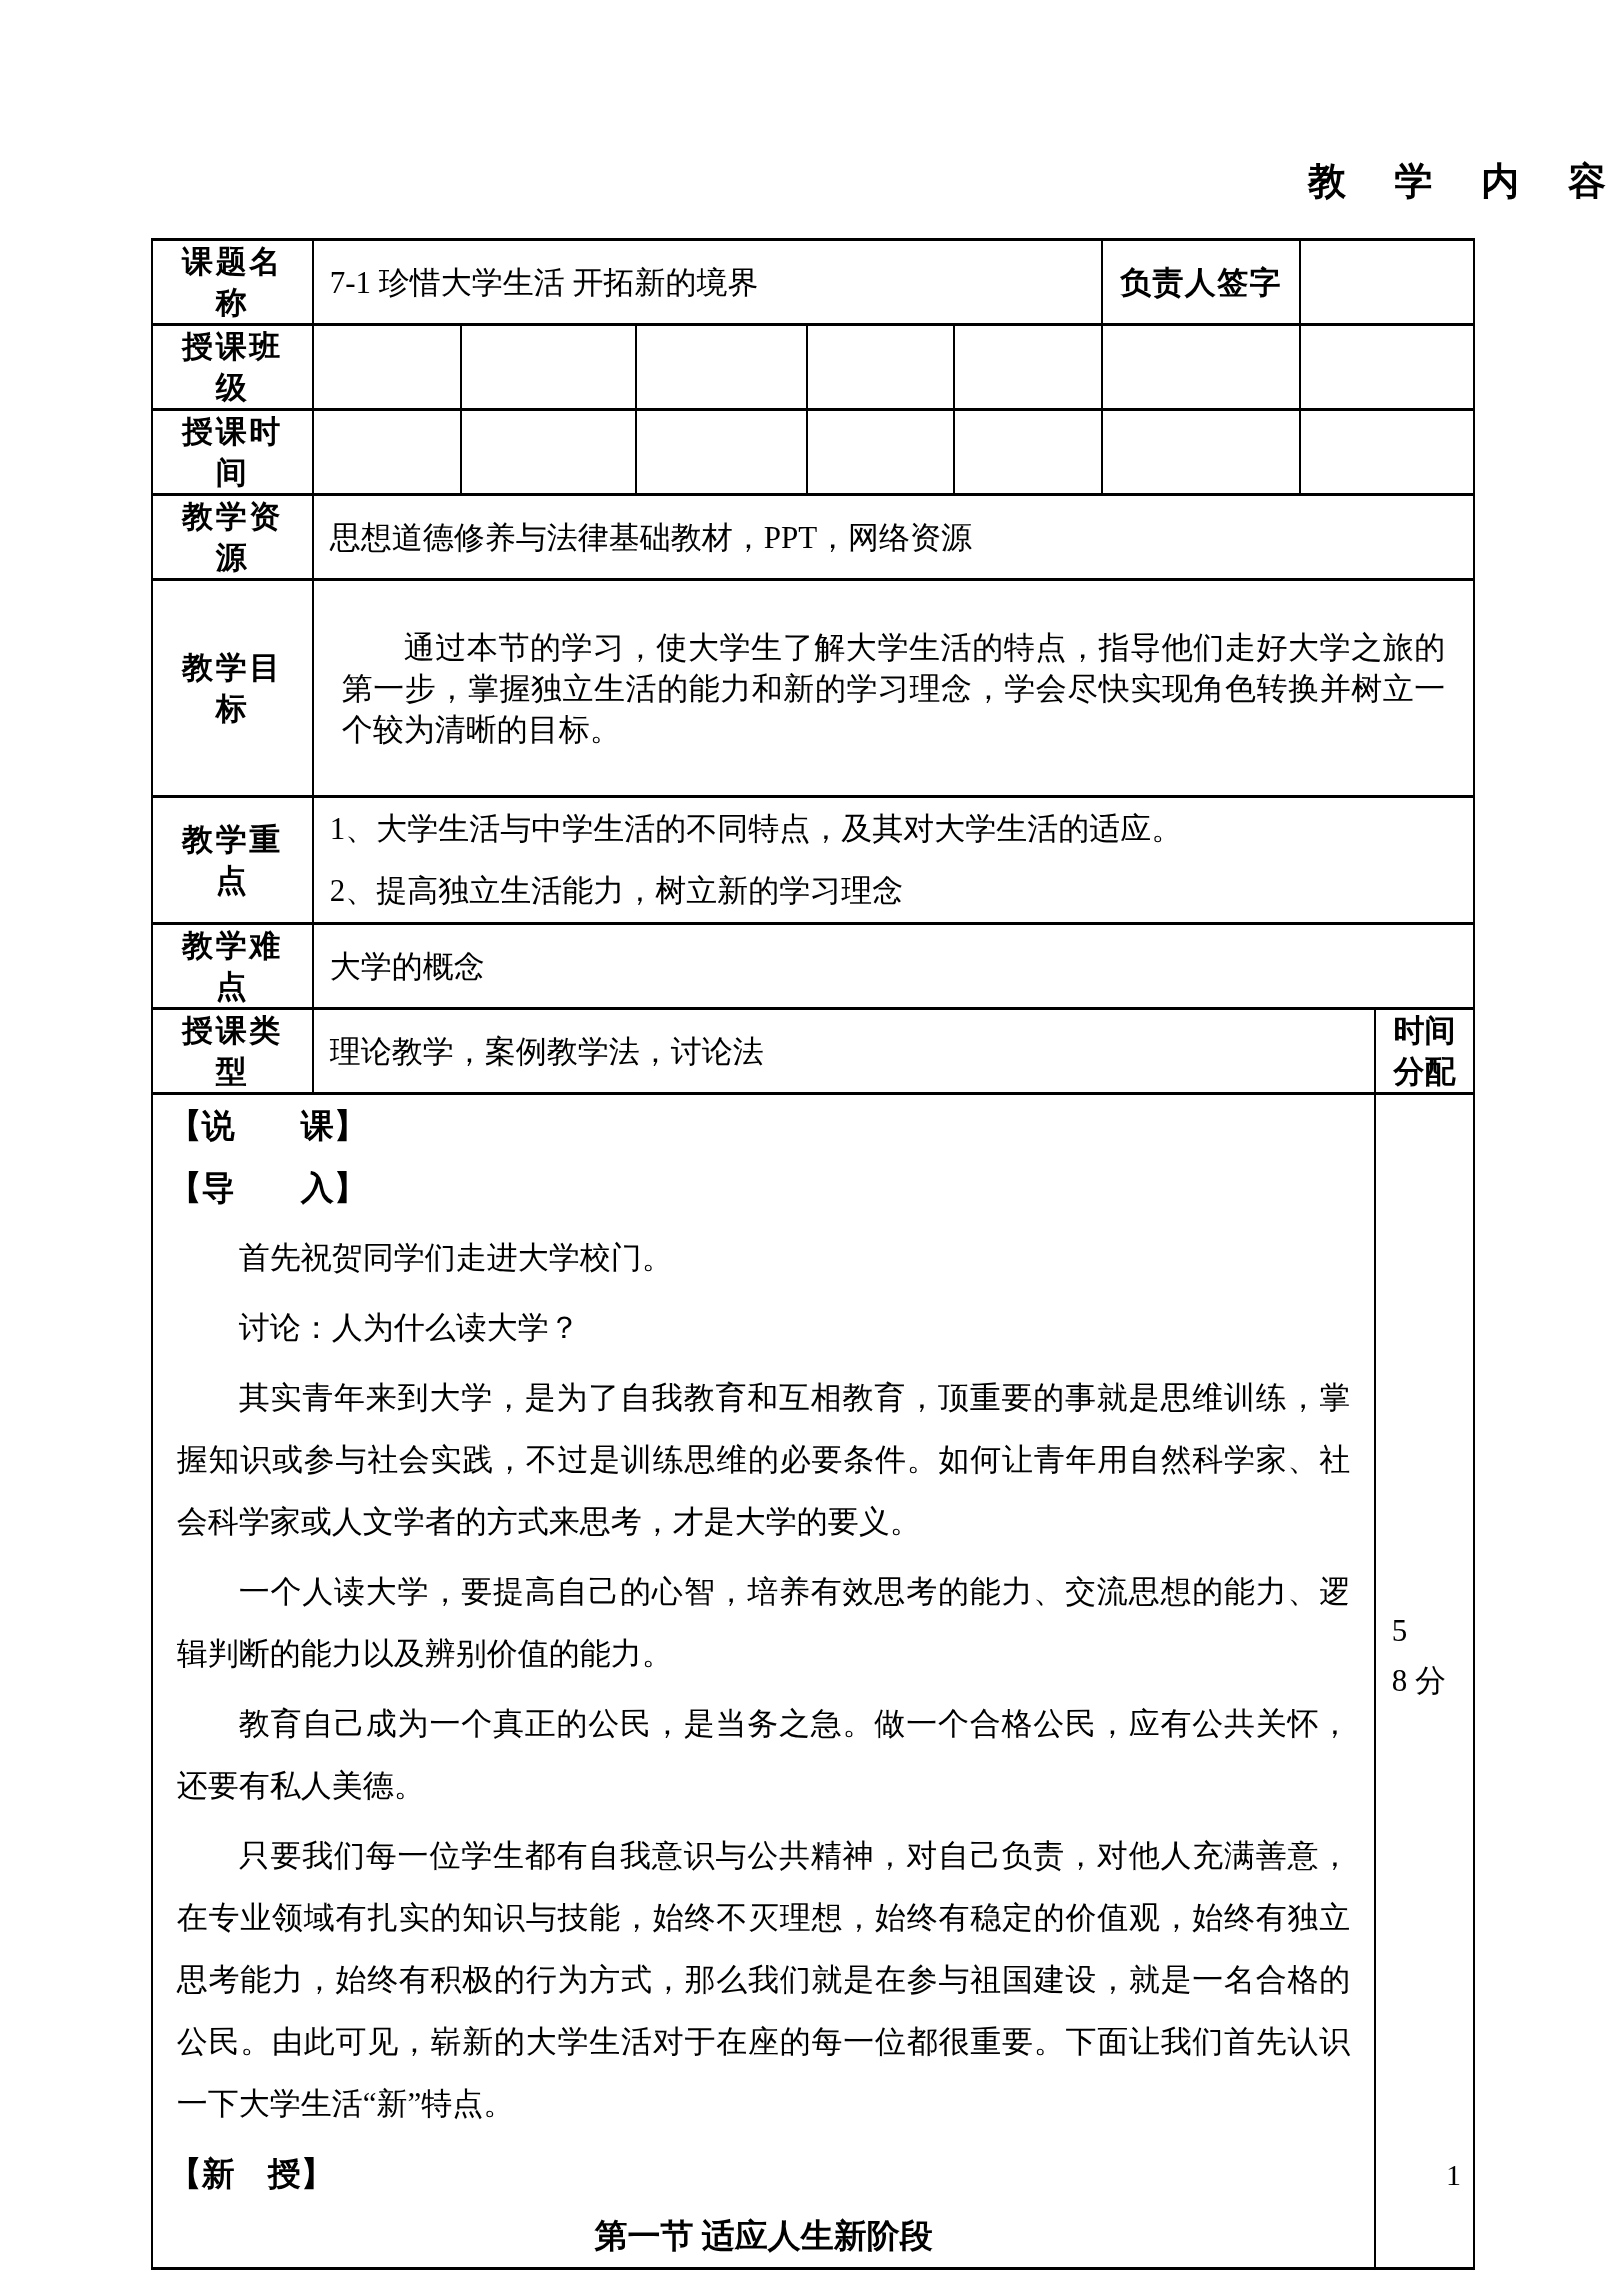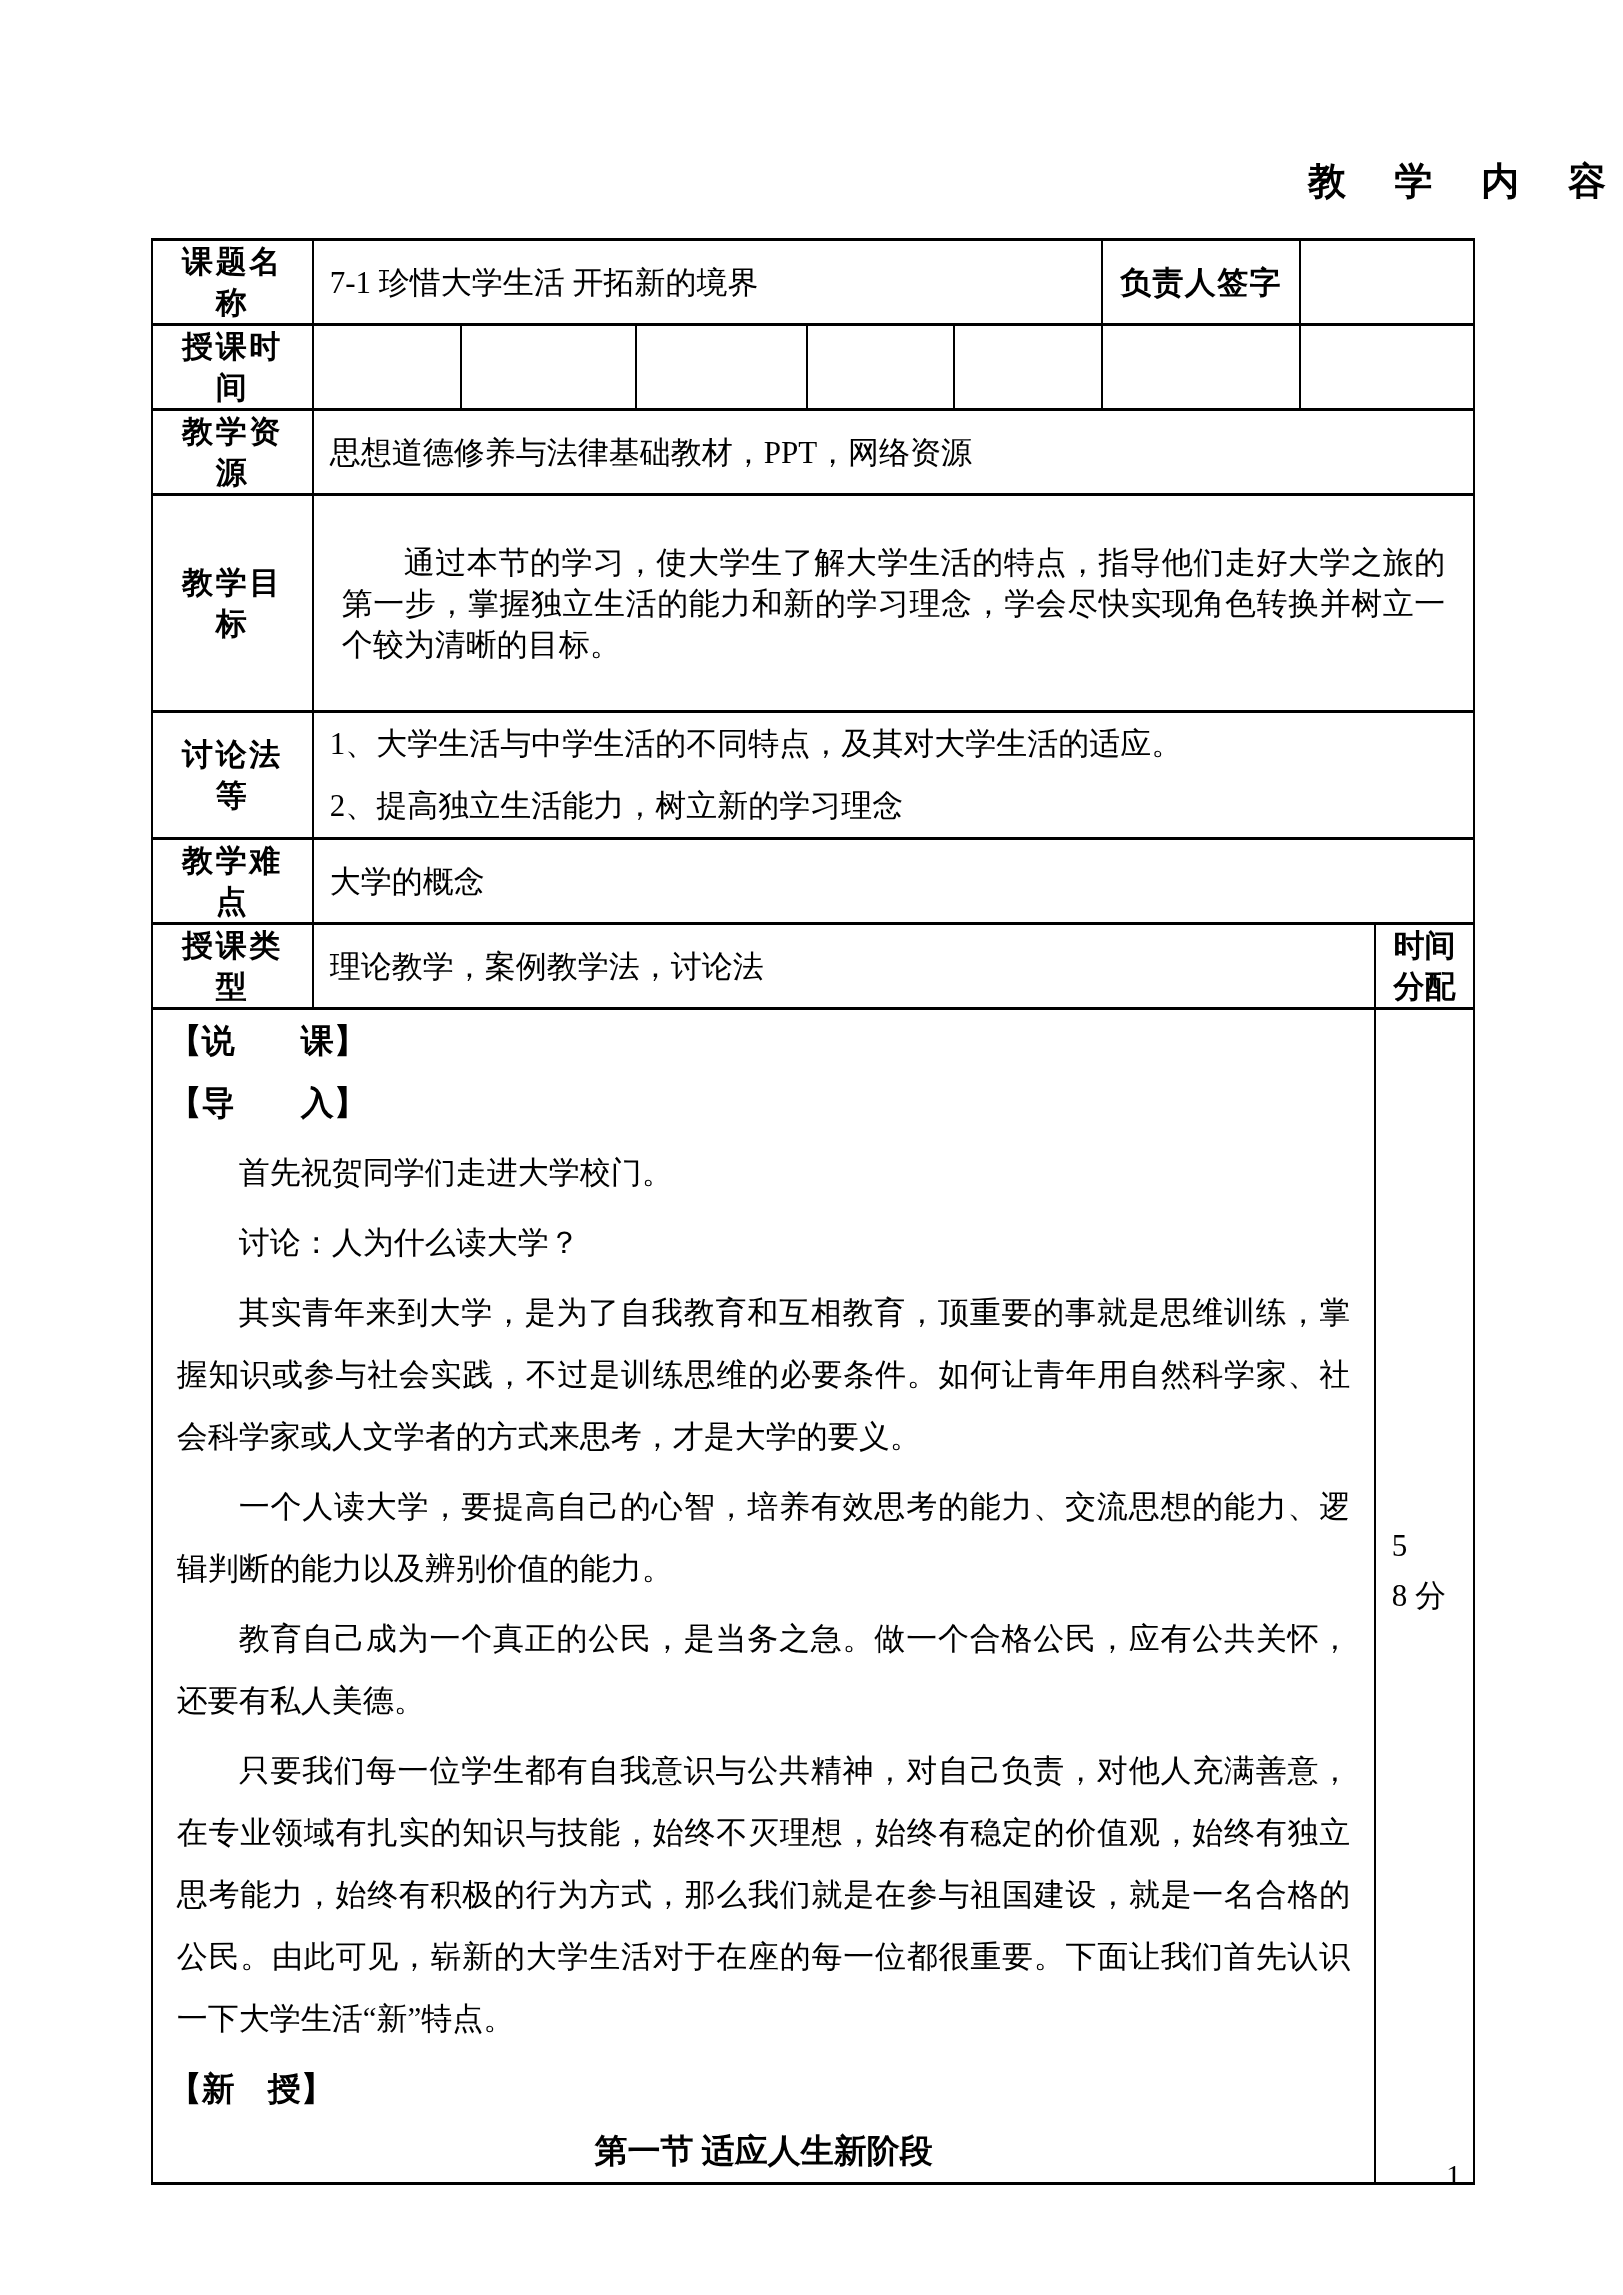--- a/index.html
+++ b/index.html
@@ -141,20 +141,30 @@
     </colgroup>
     <tbody>
 
       <tr style="height:67px">
         <td class="label-cell">课题名称</td>
         <td class="value-cell" colspan="5">7-1 珍惜大学生活 开拓新的境界</td>
         <td class="signer-cell">负责人签字</td>
         <td class="value-cell" colspan="2"></td>
       </tr>
 
+      <tr style="height:62px">
+        <td class="label-cell">授课班级</td>
+        <td class="value-cell"></td>
+        <td class="value-cell"></td>
+        <td class="value-cell"></td>
+        <td class="value-cell"></td>
+        <td class="value-cell"></td>
+        <td class="value-cell"></td>
+        <td class="value-cell" colspan="2"></td>
+      </tr>
 
       <tr style="height:61px">
         <td class="label-cell">授课时间</td>
         <td class="value-cell"></td>
         <td class="value-cell"></td>
         <td class="value-cell"></td>
         <td class="value-cell"></td>
         <td class="value-cell"></td>
         <td class="value-cell"></td>
         <td class="value-cell" colspan="2"></td>
@@ -167,21 +177,21 @@
 
 
       <tr style="height:217px">
         <td class="label-cell">教学目标</td>
         <td class="value-cell objective-cell" colspan="8">
           <p class="objective-text">通过本节的学习，使大学生了解大学生活的特点，指导他们走好大学之旅的第一步，掌握独立生活的能力和新的学习理念，学会尽快实现角色转换并树立一个较为清晰的目标。</p>
         </td>
       </tr>
 
       <tr style="height:123px">
-        <td class="label-cell">讨论法等</td>
+        <td class="label-cell">教学重点</td>
         <td class="value-cell" colspan="8">
           <div class="kp-line">1、大学生活与中学生活的不同特点，及其对大学生活的适应。</div>
           <div class="kp-line">2、提高独立生活能力，树立新的学习理念</div>
         </td>
       </tr>
 
       <tr style="height:62px">
         <td class="label-cell">教学难点</td>
         <td class="value-cell" colspan="8">大学的概念</td>
       </tr>

